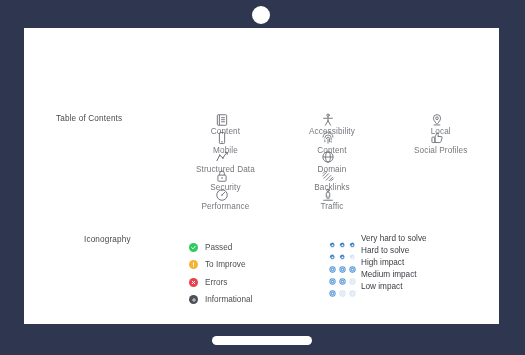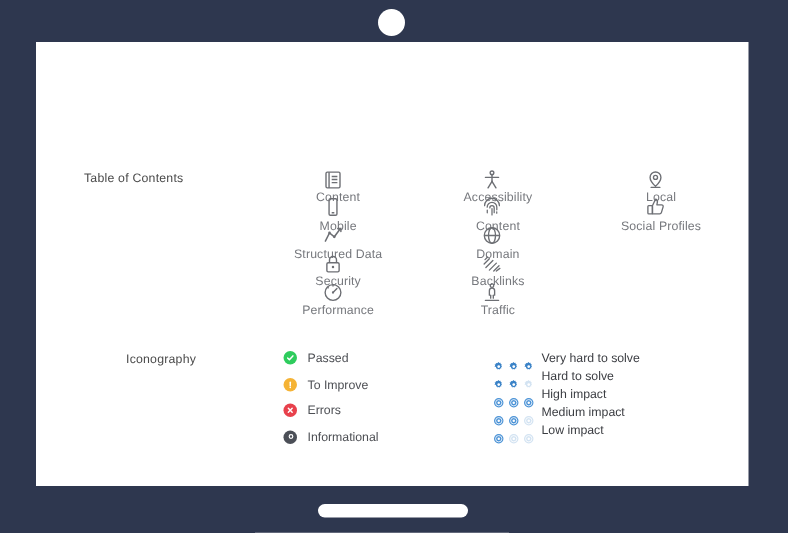--- a/index.html
+++ b/index.html
@@ -42,21 +42,21 @@
   }
   .toc-item .tx{
     margin-left:7px;font-size:8.2px;color:#76787d;white-space:nowrap;
     letter-spacing:.1px;
   }
 
   
   #icono{left:0;top:0;}
   .ico-label{position:absolute;left:32px;top:207px;margin-left:28px;}
   .status-col{position:absolute;left:165px;top:206px;}
-  .status-item{display:flex;align-items:flex-start;height:17.6px;}
+  .status-item{display:flex;align-items:flex-end;height:17.6px;}
   .dot{
     width:9px;height:9px;flex:0 0 9px;border-radius:50%;
     display:flex;align-items:center;justify-content:center;
     position:relative;
   }
   .dot svg{display:block;}
   .status-item .tx{
     margin-left:7px;font-size:8.2px;color:#4d4f54;white-space:nowrap;
   }
 

